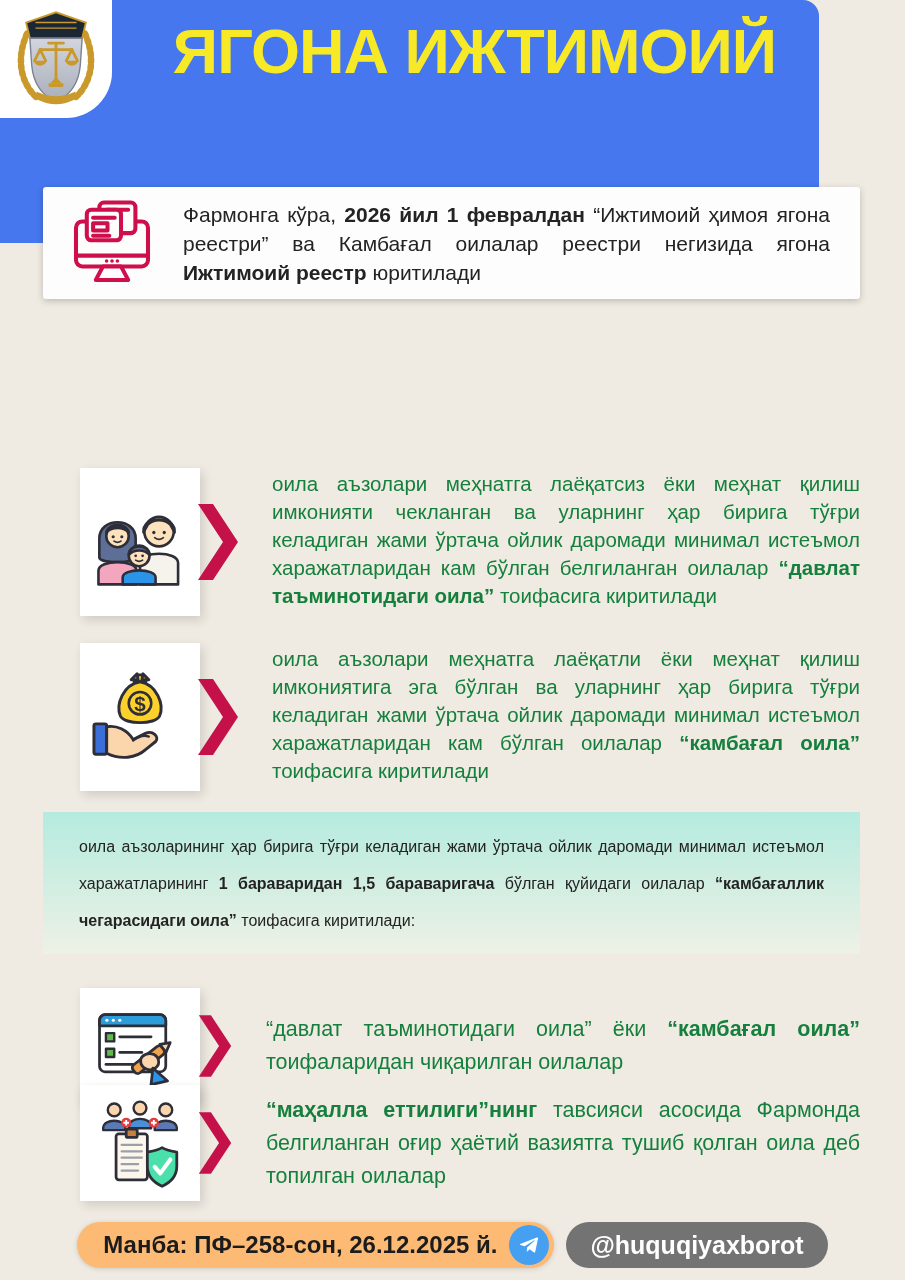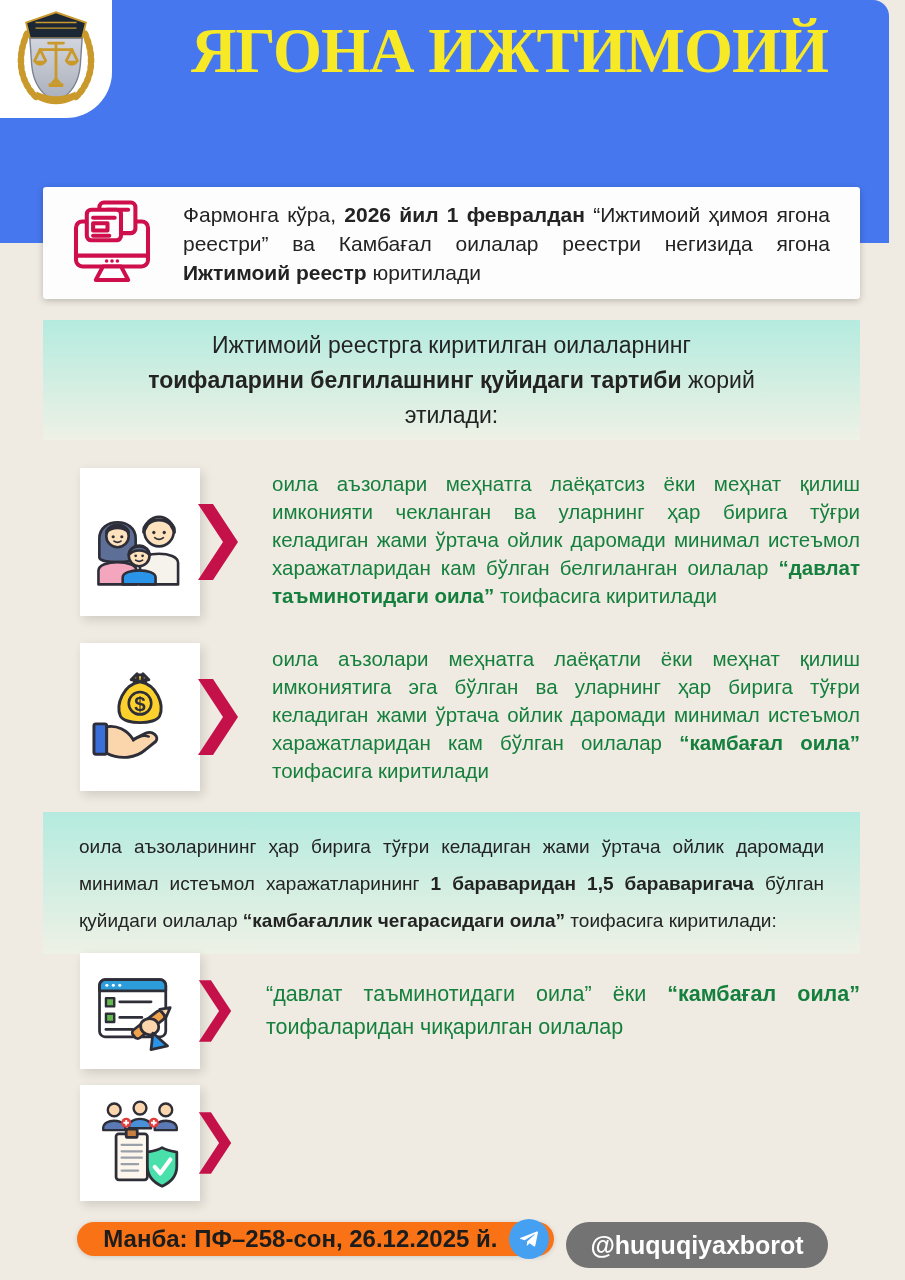--- a/index.html
+++ b/index.html
@@ -1,58 +1,58 @@
 <!DOCTYPE html>
 <html><head>
 <meta charset="utf-8">
 <style>
   html,body{margin:0;padding:0;}
   body{font-family:"Liberation Sans",sans-serif;background:#f0ebe2;}
   .poster{position:relative;width:905px;height:1280px;background:#f0ebe2;overflow:hidden;}
 
   
-  .header{position:absolute;top:0;left:0;width:889px;height:243px;background:#4677ee;border-radius:0 16px 0 0;font-family:Liberation Serif, serif;}
+  .header{position:absolute;top:0;left:0;width:819px;height:243px;background:#4677ee;border-radius:0 16px 0 0;}
   .title{position:absolute;left:140px;right:10px;top:16px;text-align:center;color:#f8e926;
          font-weight:800;font-size:63px;line-height:1.13;letter-spacing:-1px;}
   .logo-card{position:absolute;top:0;left:0;width:112px;height:118px;background:#ffffff;
              border-radius:0 0 46px 0;z-index:3;display:flex;align-items:flex-start;justify-content:center;}
   .logo-card svg{margin-top:7px;}
 
   
   .decree-card{position:absolute;top:187px;left:43px;width:817px;height:112px;background:#fdfdfd;
                box-shadow:0 2px 7px rgba(0,0,0,.22);border-radius:3px;display:flex;align-items:center;
                gap:26px;padding:0 30px 0 24px;box-sizing:border-box;z-index:2;}
   .decree-card p{margin:0;flex:1;font-size:21px;line-height:29px;text-align:justify;color:#232323;}
 
   
   .mint{position:absolute;left:43px;width:817px;background:linear-gradient(180deg,#b5ebdf 0%,#ddefe3 70%,#eef1e6 100%);
         box-sizing:border-box;color:#232323;}
   .mint1{top:320px;height:120px;display:flex;align-items:center;justify-content:center;text-align:center;padding:0 92px;}
   .mint1 p{margin:0;font-size:23px;line-height:35px;}
   .mint2{top:812px;height:142px;display:flex;align-items:center;padding:0 36px;}
-  .mint2 p{margin:0;font-size:19px;line-height:37px;text-align:justify;}
+  .mint2 p{margin:0;font-size:16px;line-height:37px;text-align:justify;}
 
   
   .row{position:absolute;left:80px;right:45px;display:flex;align-items:stretch;}
   .icon-card{width:120px;flex:none;background:#fff;box-shadow:3px 4px 10px rgba(0,0,0,.14);
              display:flex;align-items:center;justify-content:center;}
   .chevron{flex:none;align-self:center;margin-left:-2px;}
   .row-text{flex:1;margin-left:34px;color:#15803d;text-align:justify;}
   .row-tall .row-text{font-size:20.5px;line-height:28px;padding-top:2px;}
   .row-short .row-text{font-size:21.5px;line-height:33px;align-self:center;}
   .row1{top:468px;} .row1 .icon-card{height:148px;}
   .row2{top:643px;} .row2 .icon-card{height:148px;}
-  .row3{top:953px;} .row3 .icon-card{height:116px;}
+  .row3{top:988px;} .row3 .icon-card{height:116px;}
   .row4{top:1085px;} .row4 .icon-card{height:116px;}
   .row p{margin:0;}
   b{font-weight:700;}
 
   
   .footer{position:absolute;top:1222px;left:0;width:905px;display:flex;justify-content:center;gap:12px;}
-  .source-pill{background:#f97316;border-radius:26px;height:34px;display:flex;align-items:center;
+  .source-pill{background:#fdba74;border-radius:26px;height:46px;display:flex;align-items:center;
                padding:0 5px 0 26px;gap:12px;box-shadow:0 1px 5px rgba(0,0,0,.15);}
   .source-pill span{font-size:24px;font-weight:700;color:#1c1c1c;white-space:nowrap;}
   .tg-circle{width:40px;height:40px;border-radius:50%;background:#46a0f2;display:flex;align-items:center;justify-content:center;}
   .channel-pill{background:#737373;border-radius:26px;height:46px;display:flex;align-items:center;
                 padding:0 24px;color:#fff;font-size:25px;font-weight:700;white-space:nowrap;}
 </style>
 </head>
 <body>
 
 <div class="poster">
@@ -107,23 +107,20 @@
         <line x1="12" y1="64" x2="88" y2="64"></line>
         <path d="M40,76 L60,76 L68,91 L32,91 Z" fill="#fdfdfd"></path>
       </g>
       <circle cx="44" cy="70" r="2" fill="#ce0f4c"></circle>
       <circle cx="50" cy="70" r="2" fill="#ce0f4c"></circle>
       <circle cx="56" cy="70" r="2" fill="#ce0f4c"></circle>
     </svg>
     <p><span>Фармонга кўра, </span><b>2026 йил 1 февралдан</b><span> “Ижтимоий ҳимоя ягона реестри” ва Камбағал оилалар реестри негизида ягона </span><b>Ижтимоий реестр</b><span> юритилади</span></p>
   </div>
 
-  <div class="mint mint1">
-    <p><span>Ижтимоий реестрга киритилган оилаларнинг </span><b>тоифаларини белгилашнинг қуйидаги тартиби</b><span> жорий этилади:</span></p>
-  </div>
 
   <div class="row row-tall row1">
     <div class="icon-card">
       <svg width="104" height="90" viewBox="0 0 120 104">
         <g stroke="#2e2e38" stroke-width="3" stroke-linejoin="round">
           <path d="M60,101 L60,76 C60,62 104,62 104,76 L104,101 Z" fill="#f6f2ec"></path>
           <circle cx="82" cy="40" r="17" fill="#fde2bd"></circle>
           <path d="M64,41 C62,21 102,21 100,41 L95,32 C88,25 76,25 69,32 Z" fill="#5d6f96"></path>
           <path d="M13,48 C13,23 55,23 55,48 L55,70 C55,77 13,77 13,70 Z" fill="#5d6f96"></path>
           <circle cx="34" cy="45" r="13" fill="#fde2bd"></circle>
@@ -249,20 +246,23 @@
           <line x1="30" y1="73" x2="48" y2="73"></line>
           <line x1="30" y1="80" x2="48" y2="80"></line>
         </g>
         <path d="M74,55 C79,58 85,59 90,60 L90,75 C90,86 83,93 74,97 C65,93 58,86 58,75 L58,60 C63,59 69,58 74,55 Z" fill="#49e0ab" stroke="#2e2e38" stroke-width="3" stroke-linejoin="round"></path>
         <polyline points="66,76 72,83 83,68" fill="none" stroke="#ffffff" stroke-width="4.5" stroke-linecap="round" stroke-linejoin="round"></polyline>
       </svg>
     </div>
     <svg class="chevron" width="34" height="68" viewBox="0 0 40 84">
       <polygon points="0,4 15,4 40,42 15,80 0,80 25,42" fill="#c5114a"></polygon>
     </svg>
+    <div class="row-text">
+        <p><b>“маҳалла еттилиги”нинг</b><span> тавсияси асосида Фармонда белгиланган оғир ҳаётий вазиятга тушиб қолган оила деб топилган оилалар</span></p>
+      </div>
   </div>
 
   <div class="footer">
     <div class="source-pill">
       <span>Манба: ПФ–258-сон, 26.12.2025 й.</span>
       <div class="tg-circle">
         <svg width="24" height="24" viewBox="0 0 24 24">
           <path d="M9.78 18.65l.28-4.23 7.68-6.92c.34-.31-.07-.46-.52-.19L7.74 13.3 3.64 12c-.88-.25-.89-.86.2-1.3l15.97-6.16c.73-.33 1.43.18 1.15 1.3l-2.72 12.81c-.19.91-.74 1.13-1.5.71L12.6 16.3l-1.99 1.93c-.23.23-.42.42-.83.42z" fill="#ffffff"></path>
         </svg>
       </div>

